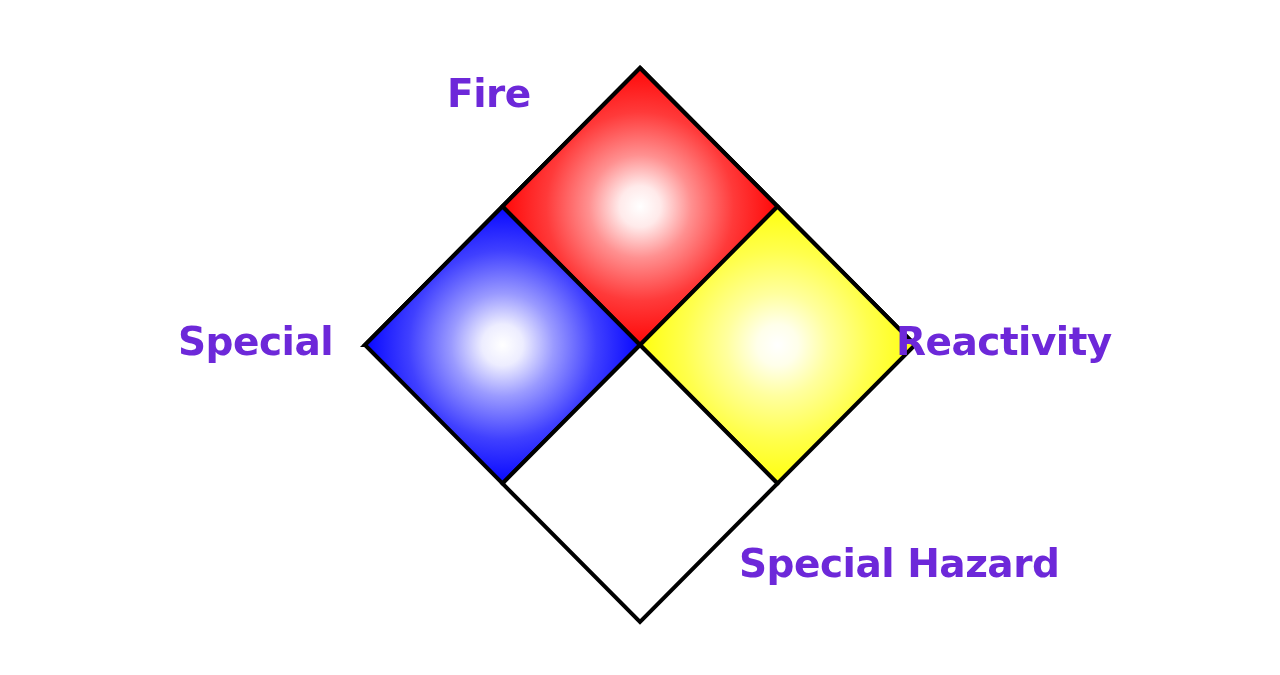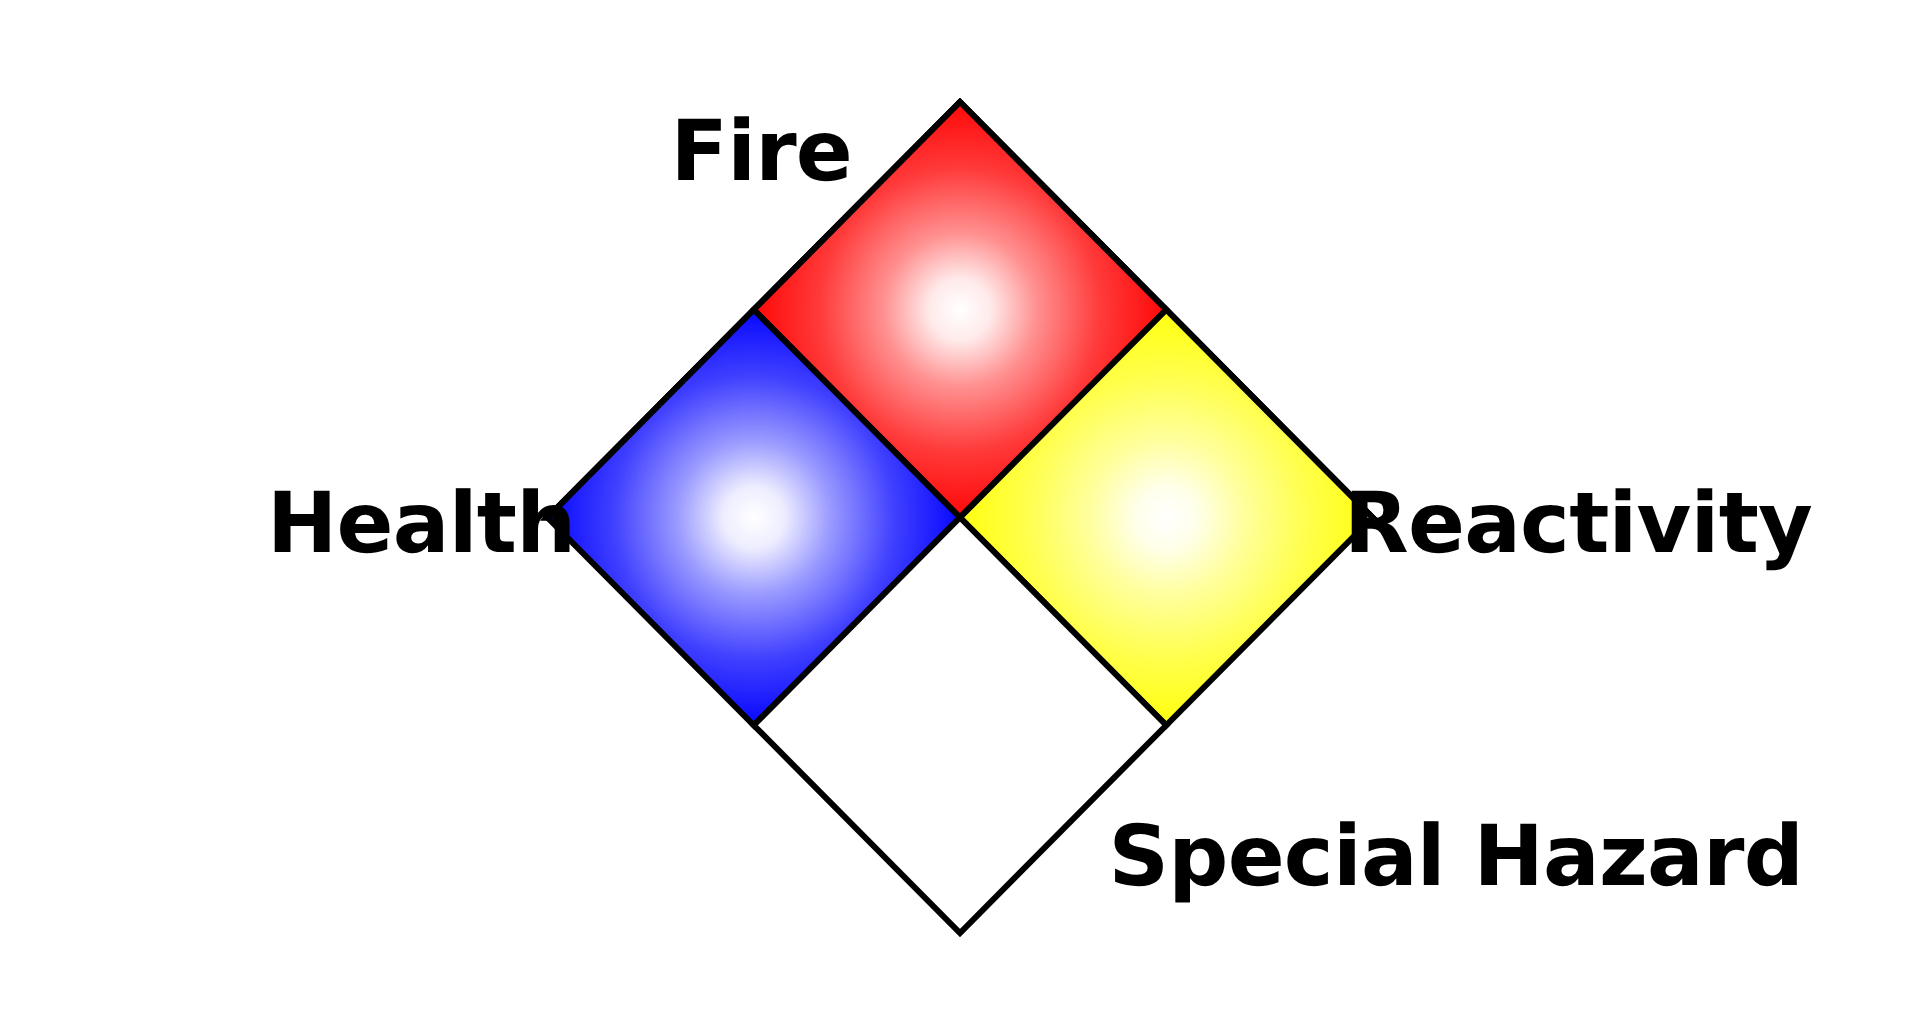--- a/index.html
+++ b/index.html
@@ -28,23 +28,23 @@
     top: 0;
     width: 1280px;
     height: 675px;
     display: block;
   }
 
   .hazard-label {
     position: absolute;
     font-family: "DejaVu Sans", "Liberation Sans", sans-serif;
     font-weight: bold;
-    font-size: 56px;
+    font-size: 39px;
     line-height: 1;
-    color: #000000;
+    color: #6d28d9;
     white-space: nowrap;
     letter-spacing: -0.5px;
   }
 
   #label-fire {
     left: 447px;
     top: 74px;
   }
 
   #label-health {
@@ -117,19 +117,19 @@
       <polygon points="502.5,206.5 640,345 502.5,483.5 365,345" fill="url(#grad-health)" stroke="#000000" stroke-width="4" stroke-linejoin="miter"></polygon>
 
       <polygon points="777.5,206.5 915,345 777.5,483.5 640,345" fill="url(#grad-reactivity)" stroke="#000000" stroke-width="4" stroke-linejoin="miter"></polygon>
 
       <polygon points="640,345 777.5,483.5 640,622 502.5,483.5" fill="url(#grad-special)" stroke="#000000" stroke-width="4" stroke-linejoin="miter"></polygon>
     </g>
   </svg>
 
   <div class="hazard-label" id="label-fire">Fire</div>
 
-  <div class="hazard-label" id="label-health">Health</div>
+  <div class="hazard-label" id="label-health">Special</div>
 
   <div class="hazard-label" id="label-reactivity">Reactivity</div>
 
   <div class="hazard-label" id="label-special-hazard">Special Hazard</div>
 
 </div>
 
 </body></html>

